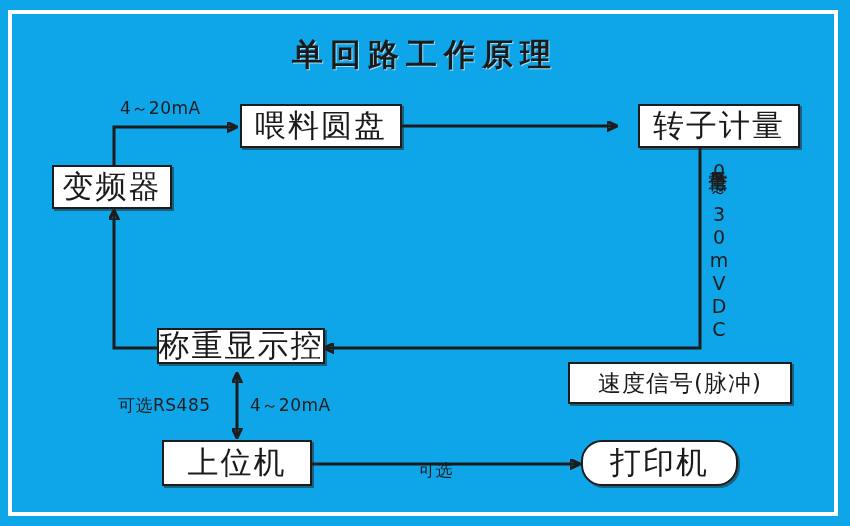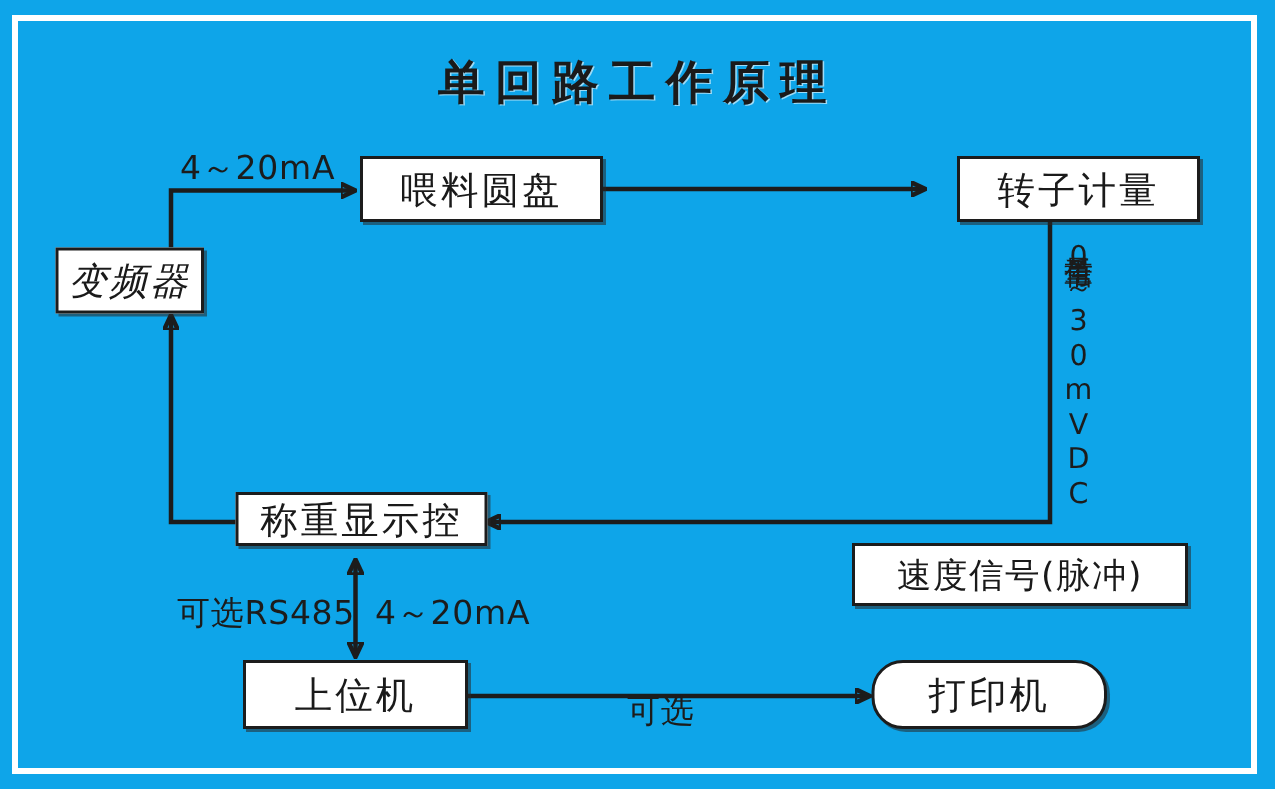--- a/index.html
+++ b/index.html
@@ -35,30 +35,30 @@
     text-shadow:1px 1px 0 rgba(255,255,255,0.6);
   }
   .box{
     position:absolute;
     background:#ffffff;
     border:2px solid #1c1c1c;
     box-shadow:2px 2px 0 rgba(40,40,40,0.55);
     display:flex;
     align-items:center;
     justify-content:center;
-    font-size:25px;
+    font-size:31px;
     color:#1a1a1a;
     letter-spacing:2px;
     box-sizing:border-box;
     white-space:nowrap;
   }
   .box.small{font-size:23px;letter-spacing:1px;margin-left:12px;}
   .lbl{
     position:absolute;
-    font-size:22px;
+    font-size:17px;
     color:#1c1c1c;
     white-space:nowrap;
     letter-spacing:0.5px;
   }
   .vlbl{
     position:absolute;
     font-size:19px;
     color:#1c1c1c;
     white-space:nowrap;
     writing-mode:vertical-rl;
@@ -102,21 +102,21 @@
 
     <polyline points="700,148 700,348 325,348" marker-end="url(#ah)"></polyline>
 
     <polyline points="158,348 114,348 114,211" marker-end="url(#ah)"></polyline>
 
     <line x1="237" y1="374" x2="237" y2="437" marker-end="url(#ah)" marker-start="url(#ahstart)"></line>
 
     <line x1="312" y1="464" x2="579" y2="464" marker-end="url(#ah)"></line>
   </svg>
 
-  <div class="box" style="left:37px;top:165px;width:99px;height:44px;font-style:italic;">
+  <div class="box" style="left:52px;top:165px;width:120px;height:44px;">
     <span>变频器</span>
   </div>
 
   <div class="box" style="left:240px;top:104px;width:162px;height:44px;">
     <span>喂料圆盘</span>
   </div>
 
   <div class="box" style="left:594px;top:104px;width:162px;height:44px;margin-left:44px;">
     <span>转子计量</span>
   </div>

